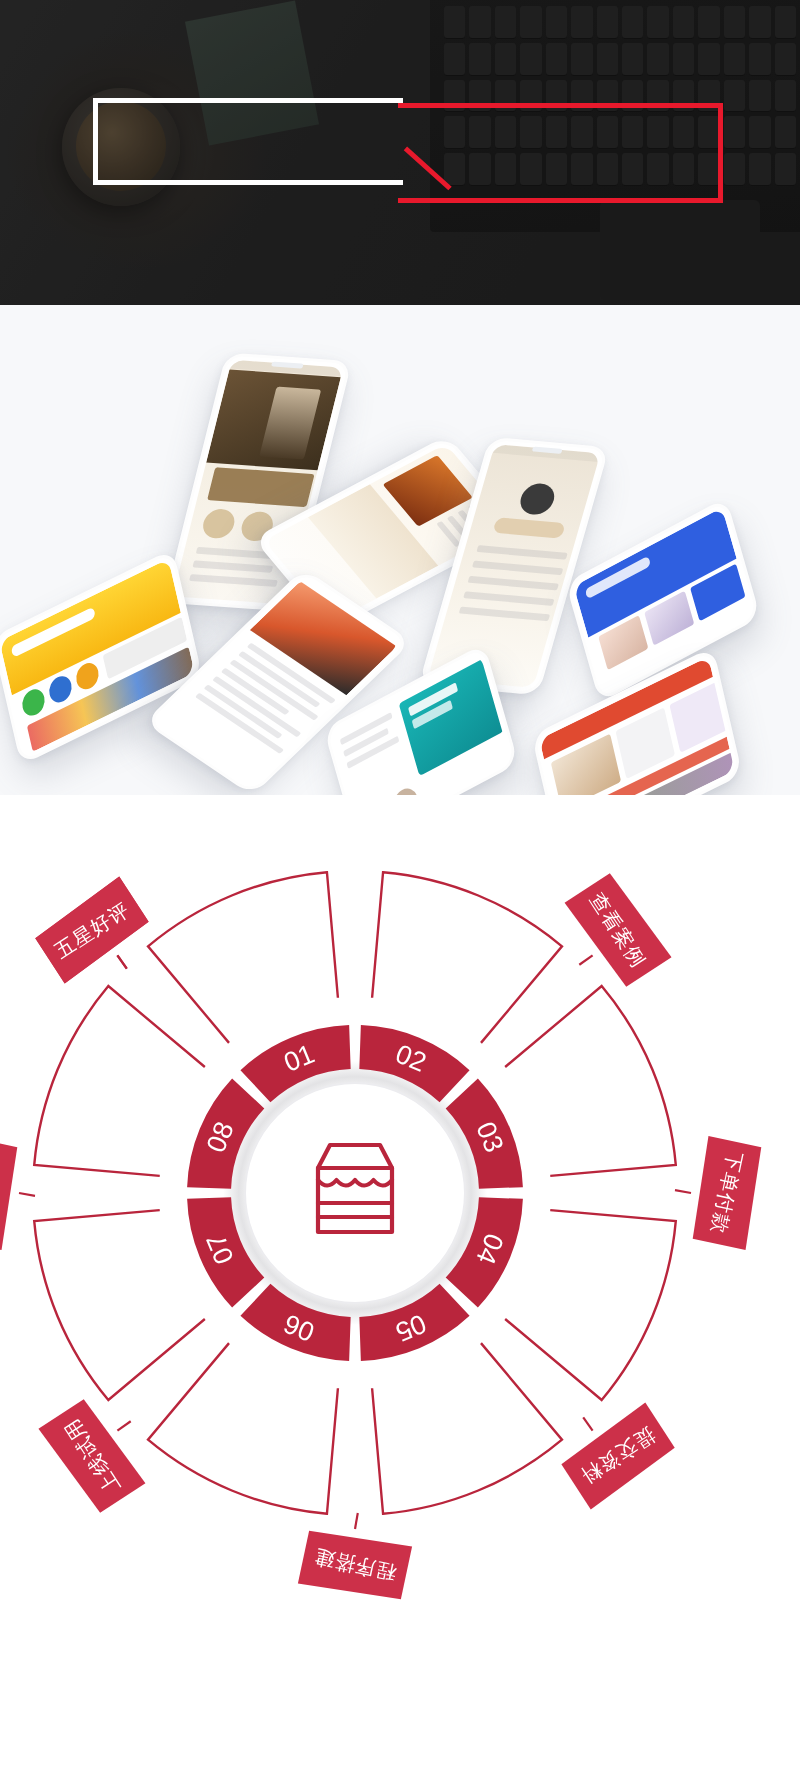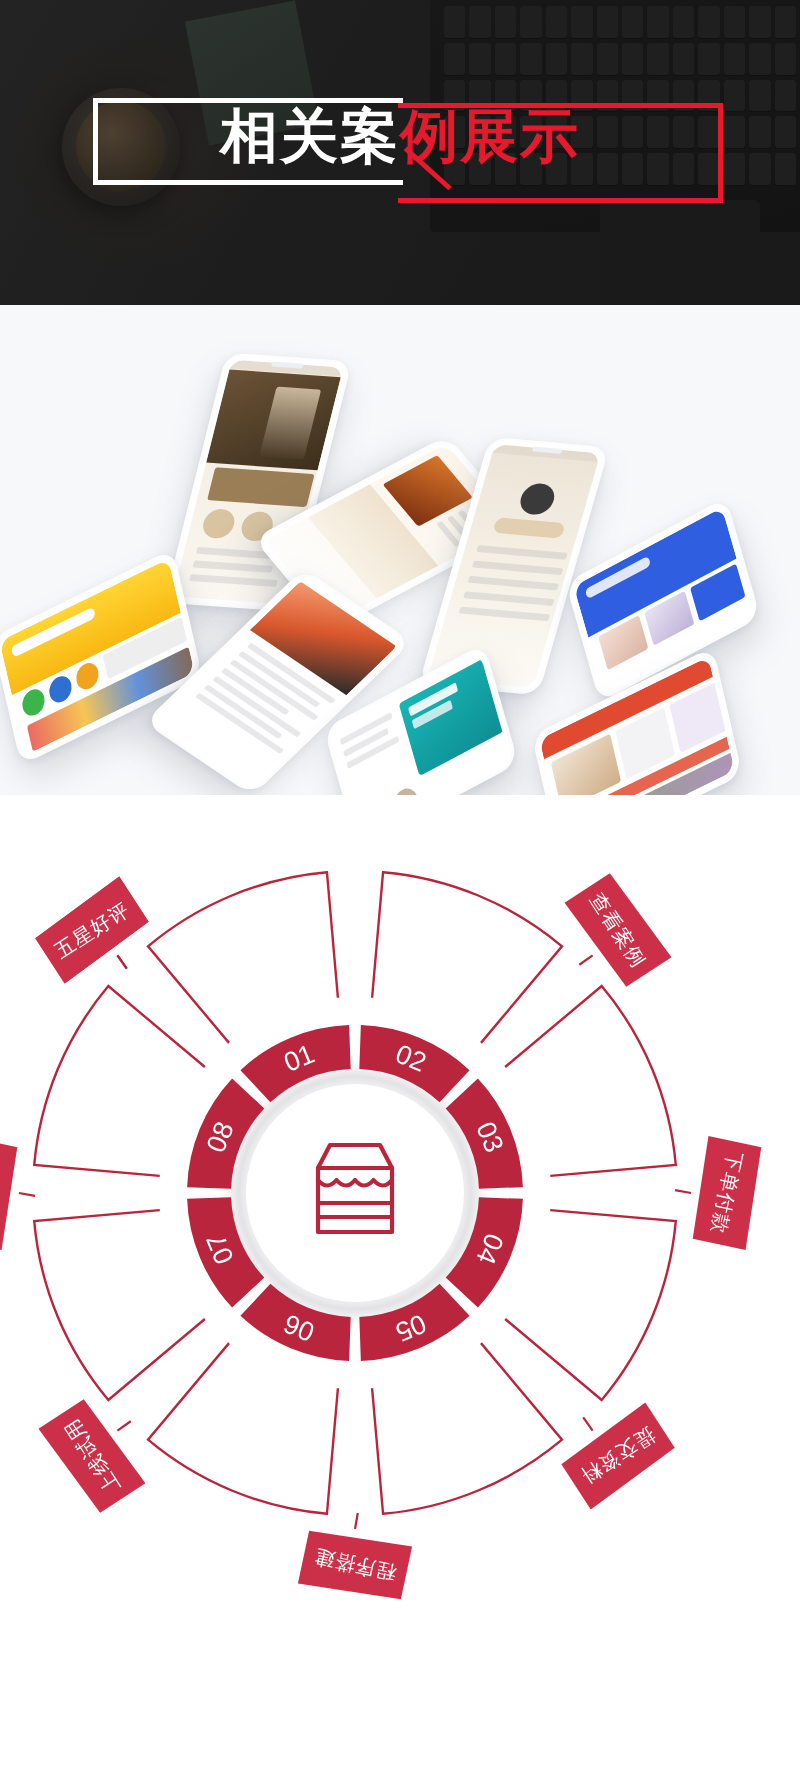--- a/index.html
+++ b/index.html
@@ -195,21 +195,20 @@
     <div class="trackpad"></div>
     <div class="cup-outer"></div>
     <div class="cup-inner"></div>
   </div>
   <div class="banner-shade"></div>
 
   <div class="frame-white"></div>
   <div class="frame-red"></div>
   <div class="frame-red-tail"></div>
 
-  <div class="banner-title"><span class="t-white">相关案</span><span class="t-red">例展示</span></div>
 </div>
 
 <div class="showcase">
 
   <div class="phone" style="left:196px; top:48px; width:118px; height:252px; transform:rotate(14deg) skewY(-10deg);">
     <div class="pnotch"></div>
     <div class="pscreen" style="background:linear-gradient(180deg,#efe6d7 0%,#f6f1e6 55%,#fbf8f2 100%);">
       <div class="statusbar"></div>
       <div style="position:absolute;left:0;top:10px;width:100%;height:96px;background:linear-gradient(150deg,#6b5336,#3c2f1d);"></div>
       <div style="position:absolute;left:50px;top:24px;width:44px;height:72px;background:linear-gradient(180deg,#c9b79c,#4a3a26);border-radius:3px;"></div>

